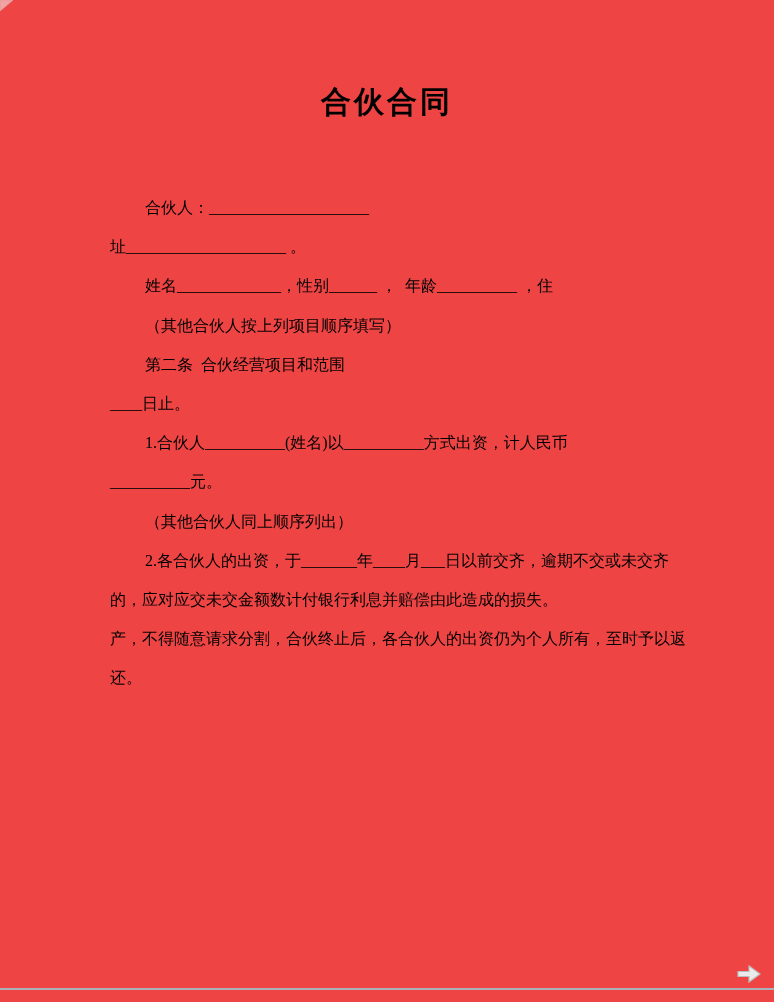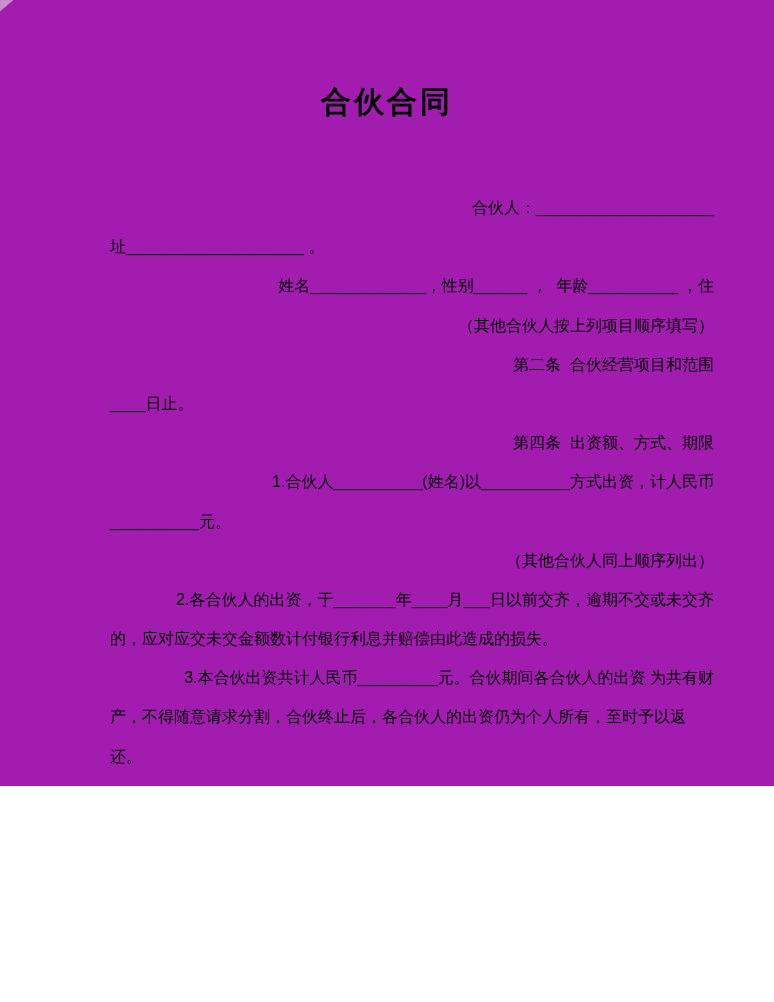--- a/index.html
+++ b/index.html
@@ -1,21 +1,21 @@
 <!DOCTYPE html>
 <html><head>
 <meta charset="utf-8">
 <style>
   html, body { margin: 0; padding: 0; background: #ffffff; }
   .page {
     position: relative;
     width: 774px;
-    height: 786px;
-    background: #a21caf;
-    font-family: Liberation Sans, sans-serif;
+    height: 1002px;
+    background: #ef4444;
+    font-family: Liberation Serif, serif;
     color: #000000;
     overflow: hidden;
   }
   .doc-title {
     position: absolute;
     top: 82px;
     left: 0;
     width: 100%;
     text-align: center;
     font-size: 30px;
@@ -27,21 +27,21 @@
     top: 188px;
     left: 110px;
     right: 60px;
   }
   .doc-line {
     height: 39.2px;
     line-height: 39.2px;
     font-size: 16px;
     white-space: pre;
   }
-  .doc-line.indent { padding-left: 35px; text-align: right; }
+  .doc-line.indent { padding-left: 35px; }
   .bottom-rule {
     position: absolute;
     left: 0;
     right: 0;
     top: 988px;
     height: 2px;
     background: #a9b0b8;
   }
   .corner-mark {
     position: absolute;
@@ -65,27 +65,25 @@
 
   <div class="doc-title">合伙合同</div>
 
   <div class="doc-body">
     <div class="doc-line indent">合伙人：____________________</div>
     <div class="doc-line">址____________________ 。</div>
     <div class="doc-line indent">姓名_____________，性别______ ，  年龄__________ ，住</div>
     <div class="doc-line indent">（其他合伙人按上列项目顺序填写）</div>
     <div class="doc-line indent">第二条  合伙经营项目和范围</div>
     <div class="doc-line">____日止。</div>
-    <div class="doc-line indent">第四条  出资额、方式、期限</div>
     <div class="doc-line indent">1.合伙人__________(姓名)以__________方式出资，计人民币</div>
     <div class="doc-line">__________元。</div>
     <div class="doc-line indent">（其他合伙人同上顺序列出）</div>
     <div class="doc-line indent">2.各合伙人的出资，于_______年____月___日以前交齐，逾期不交或未交齐</div>
     <div class="doc-line">的，应对应交未交金额数计付银行利息并赔偿由此造成的损失。</div>
-    <div class="doc-line indent">3.本合伙出资共计人民币_________元。合伙期间各合伙人的出资 为共有财</div>
     <div class="doc-line">产，不得随意请求分割，合伙终止后，各合伙人的出资仍为个人所有，至时予以返</div>
     <div class="doc-line">还。</div>
   </div>
 
   <svg class="corner-mark" width="16" height="14" viewBox="0 0 16 14">
     <polygon points="0,0 13,0 0,11" fill="#f1f1f1" stroke="#dcdcdc" stroke-width="1"></polygon>
   </svg>
 
   <svg class="next-arrow" width="28" height="22" viewBox="0 0 28 22">
     <path d="M3 8.5 L14 8.5 L14 3 L25 11 L14 19 L14 13.5 L3 13.5 Z" fill="#ebebeb" stroke="#bdbdbd" stroke-width="1.2"></path>

